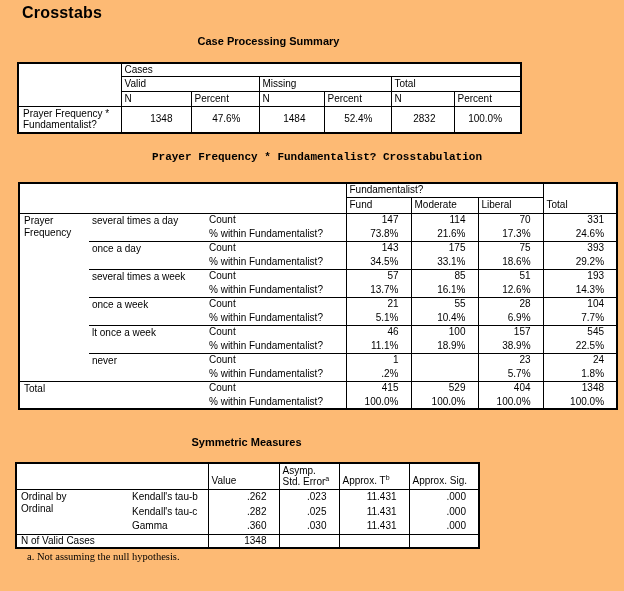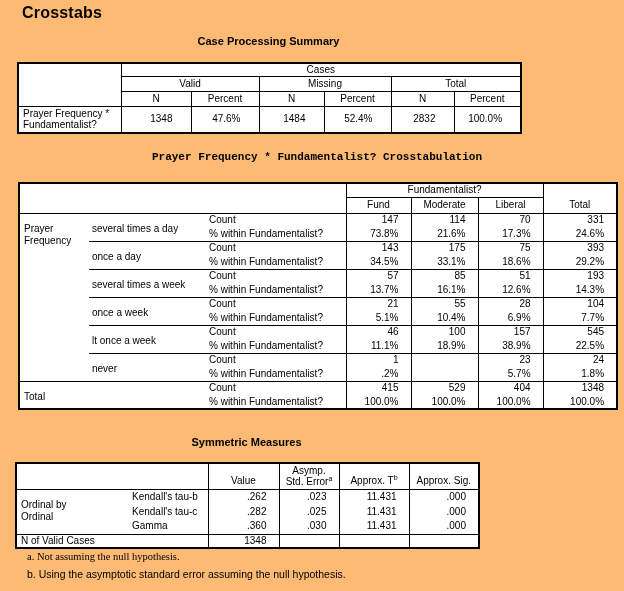--- a/index.html
+++ b/index.html
@@ -13,24 +13,24 @@
 
   table { position:absolute; border-collapse:collapse; table-layout:fixed; background:#fff; }
   td { font-size:10px; line-height:12px; padding:0 3px; vertical-align:middle; overflow:hidden; }
 
   .outer { border:2px solid #000; }
   .bl  { border-left:1px solid #000; }
   .bb  { border-bottom:1px solid #000; }
   .br  { border-right:1px solid #000; }
   .sep { border-top:1px solid #000; }
 
-  .ctr { text-align:center; }
+  .ctr { }
   .num { text-align:right; padding-right:12px; }
   .num-wide { text-align:right; padding-right:18px; }
-  .vtop { vertical-align:top; padding-top:9px; }
+  .vtop { vertical-align:top; padding-top:1px; }
   .vbot { vertical-align:bottom; padding-bottom:2px; }
   .stub { padding-left:4px; }
   sup { font-size:7px; line-height:0; vertical-align:super; }
 
   .footnote { position:absolute; font-size:10.5px; }
 </style>
 </head>
 <body>
 
 <div id="canvas">
@@ -275,15 +275,14 @@
       <td colspan="2" class="sep stub">N of Valid Cases</td>
       <td class="num bl sep">1348</td>
       <td class="bl sep"></td>
       <td class="bl sep"></td>
       <td class="bl sep"></td>
     </tr>
   </tbody>
     </table>
 
   <div class="footnote" style="left:27px; top:551px;font-family:Liberation Serif, serif;">a. Not assuming the null hypothesis.</div>
-  <div class="footnote" style="left:27px; top:568px;">b. Using the asymptotic standard error assuming the null hypothesis.</div>
 
 </div>
 
 </body></html>

